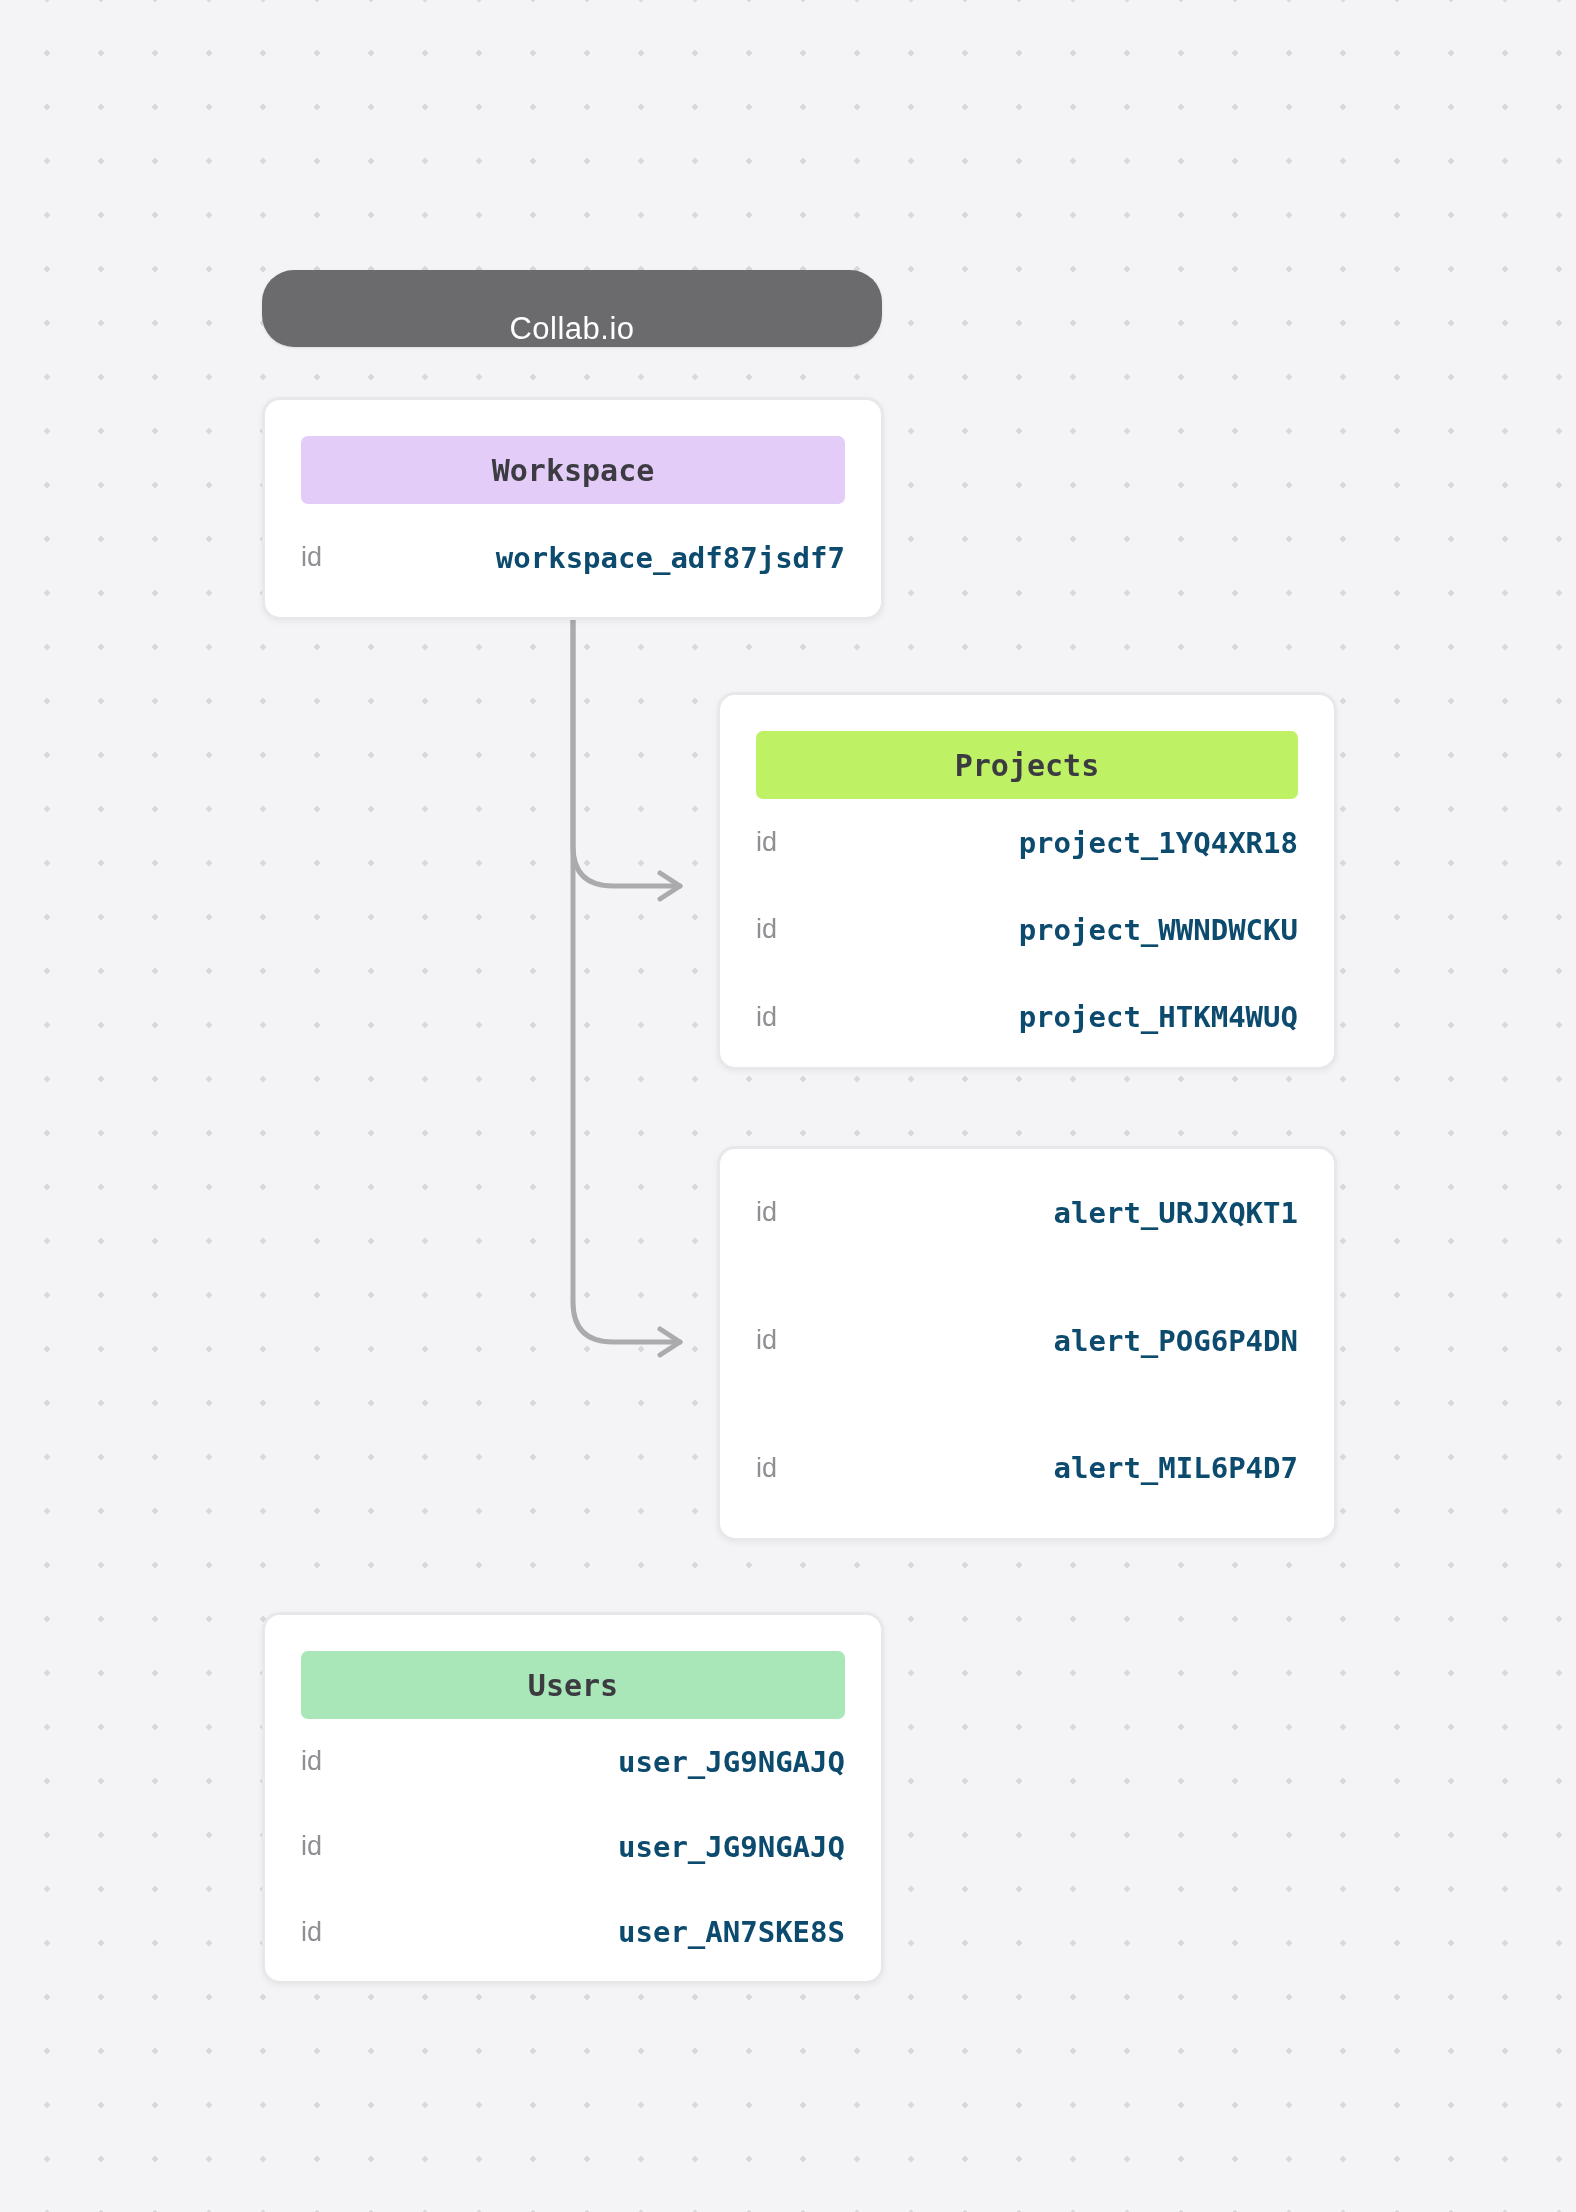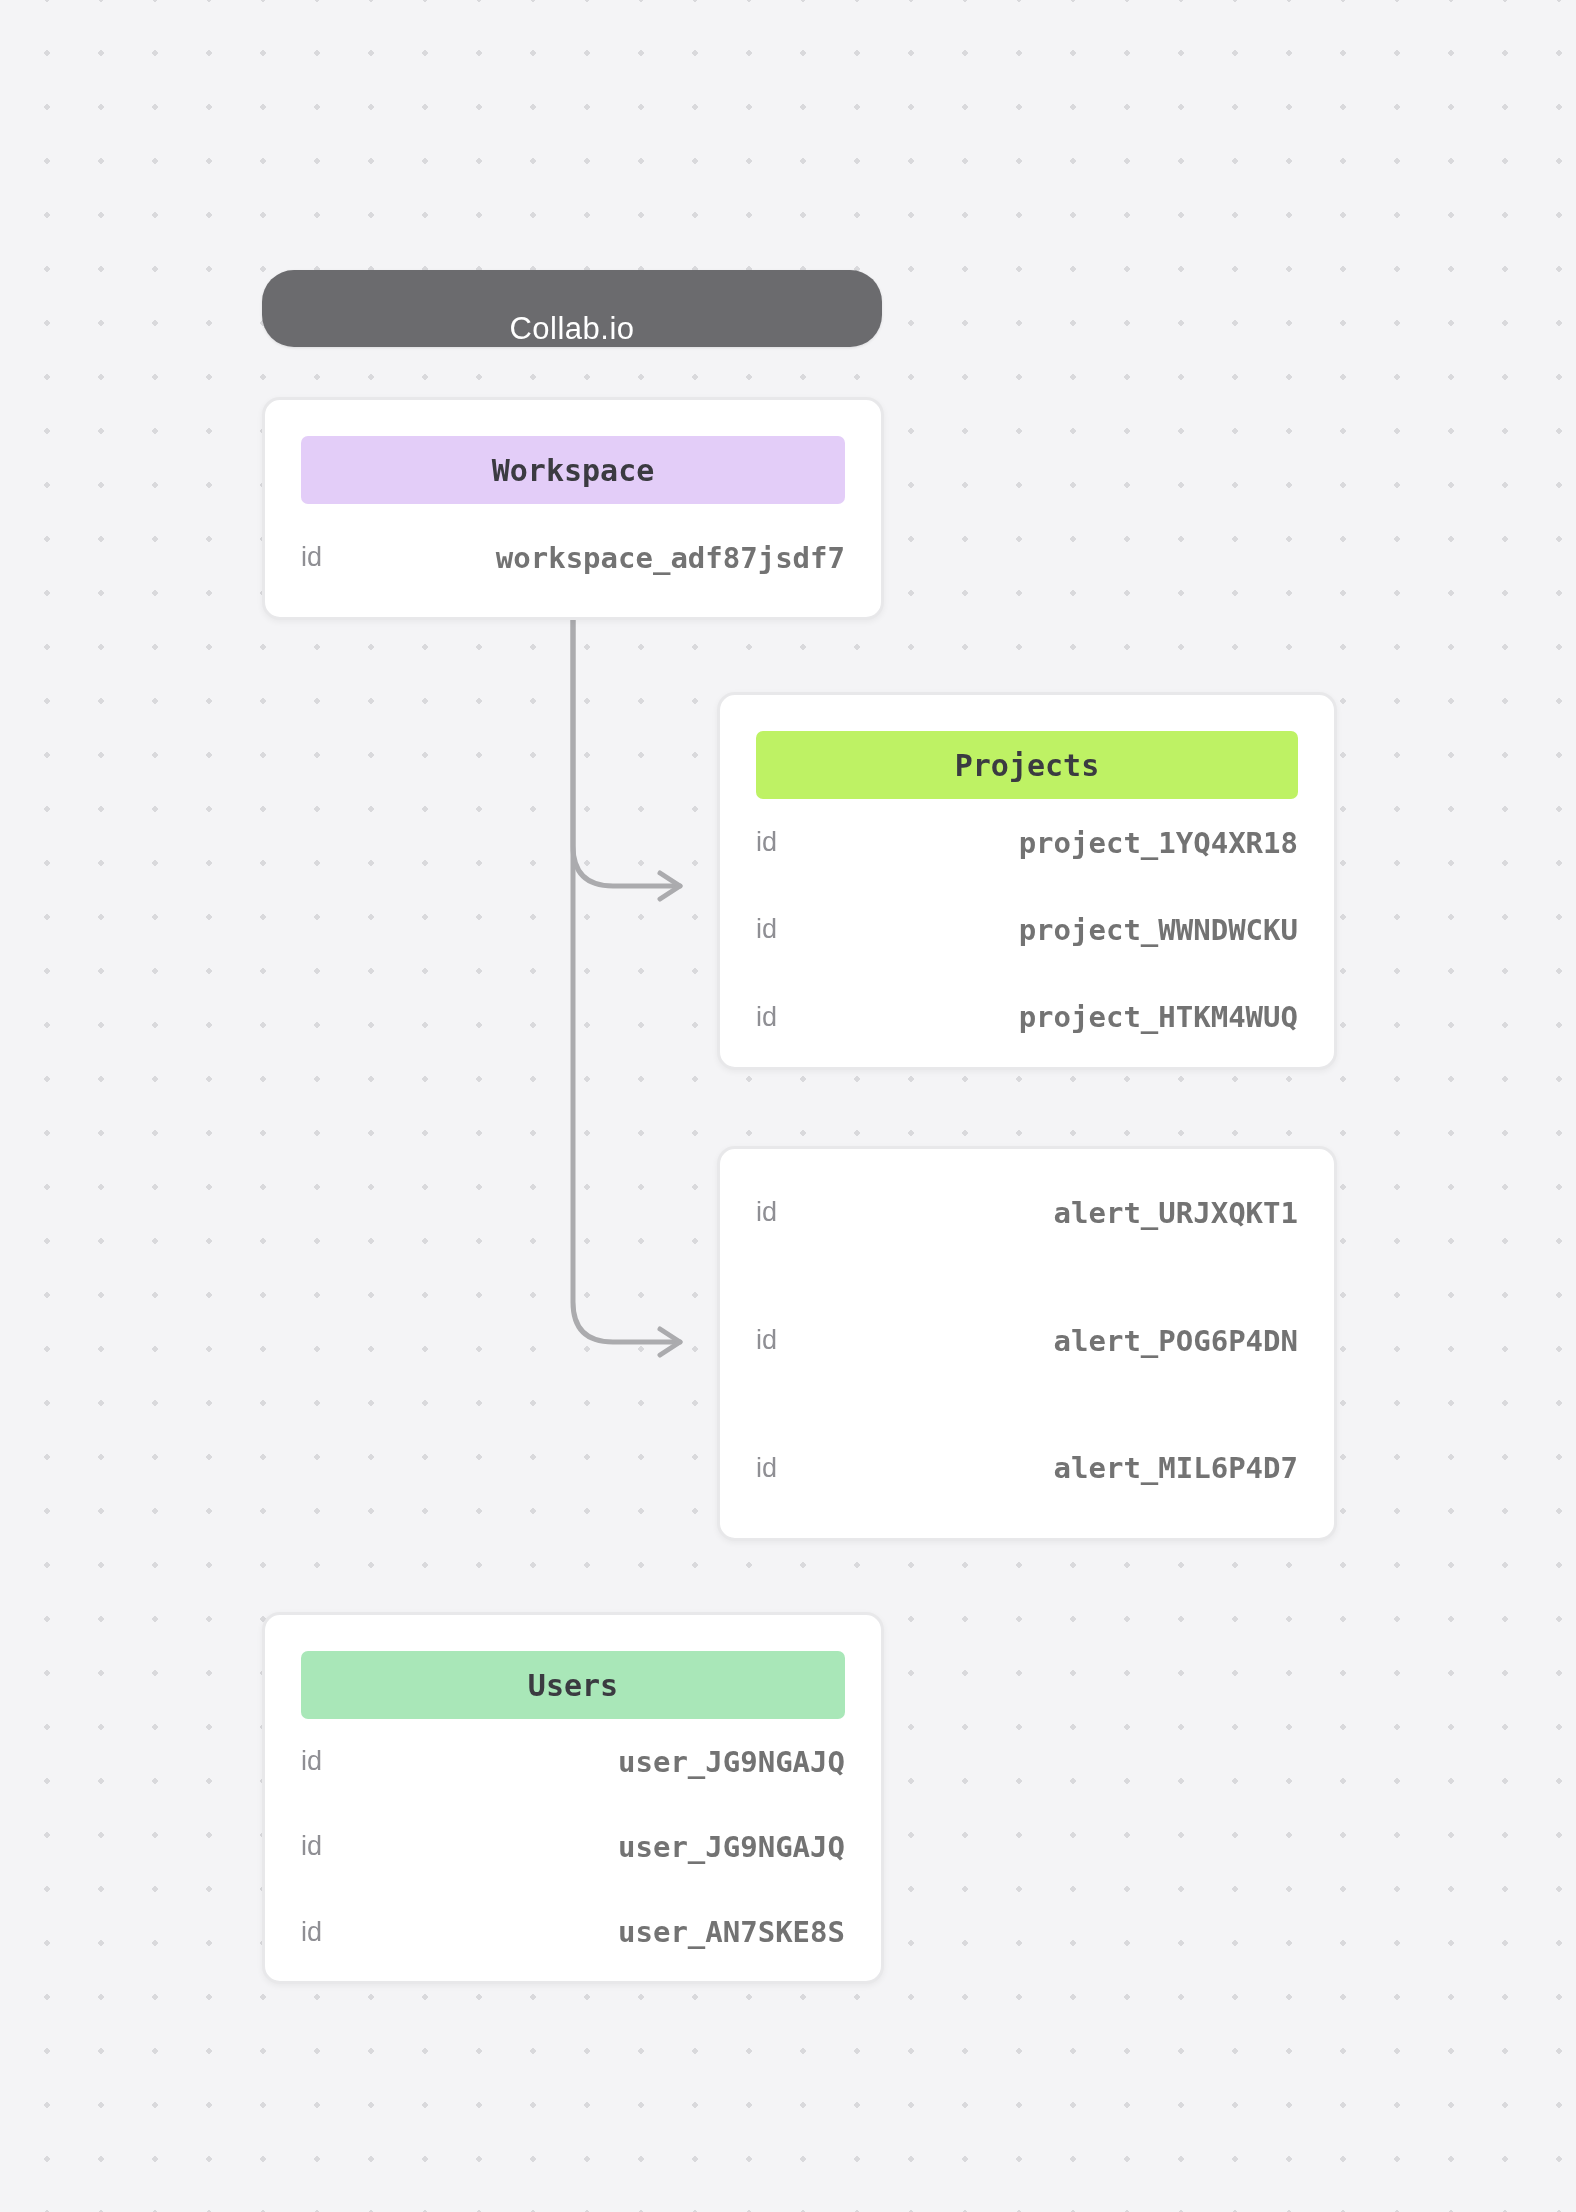--- a/index.html
+++ b/index.html
@@ -66,21 +66,21 @@
   }
   .key {
     font-family: "Liberation Sans", sans-serif;
     font-size: 27px;
     color: #8f8f94;
     text-align: right;
   }
   .val {
     font-size: 29px;
     font-weight: bold;
-    color: #737373;
+    color: #0c4a6e;
   }
 
   .card.workspace { left: 262px; top: 397px;  width: 622px; height: 223px; }
   .card.projects  { left: 717px; top: 692px;  width: 620px; height: 378px; }
   .card.alerts    { left: 717px; top: 1146px; width: 620px; height: 395px; }
   .card.users     { left: 262px; top: 1612px; width: 622px; height: 372px; }
 </style>
 </head>
 <body>
 

